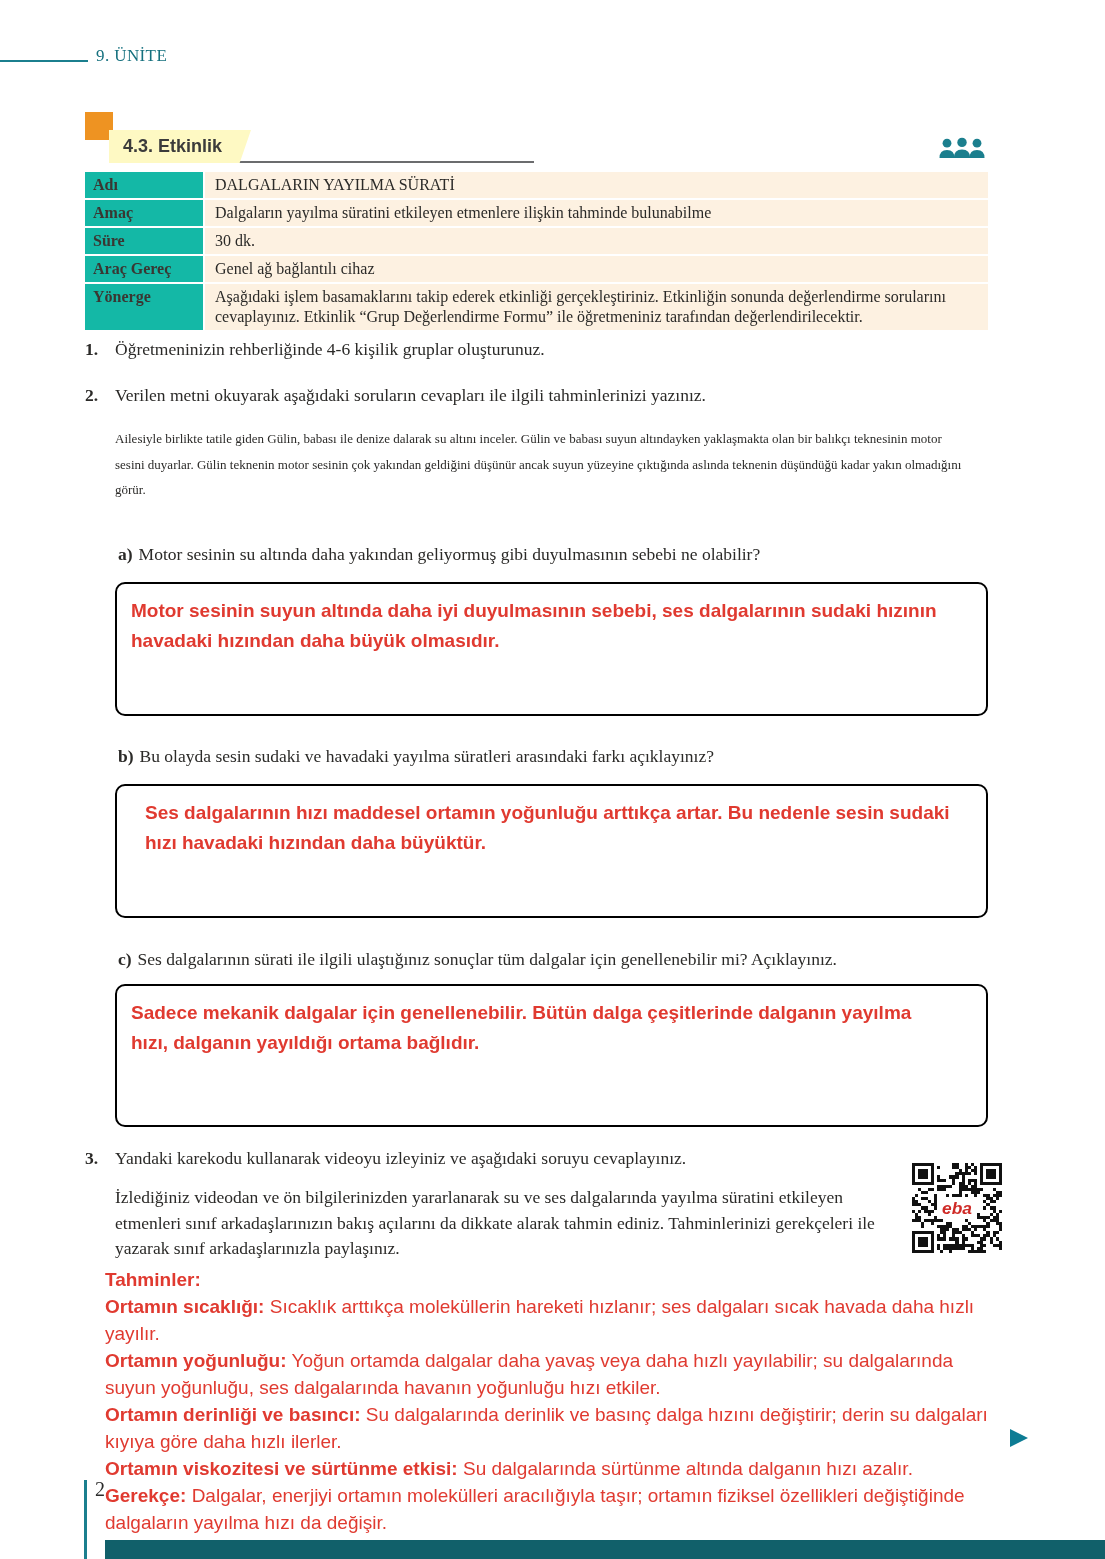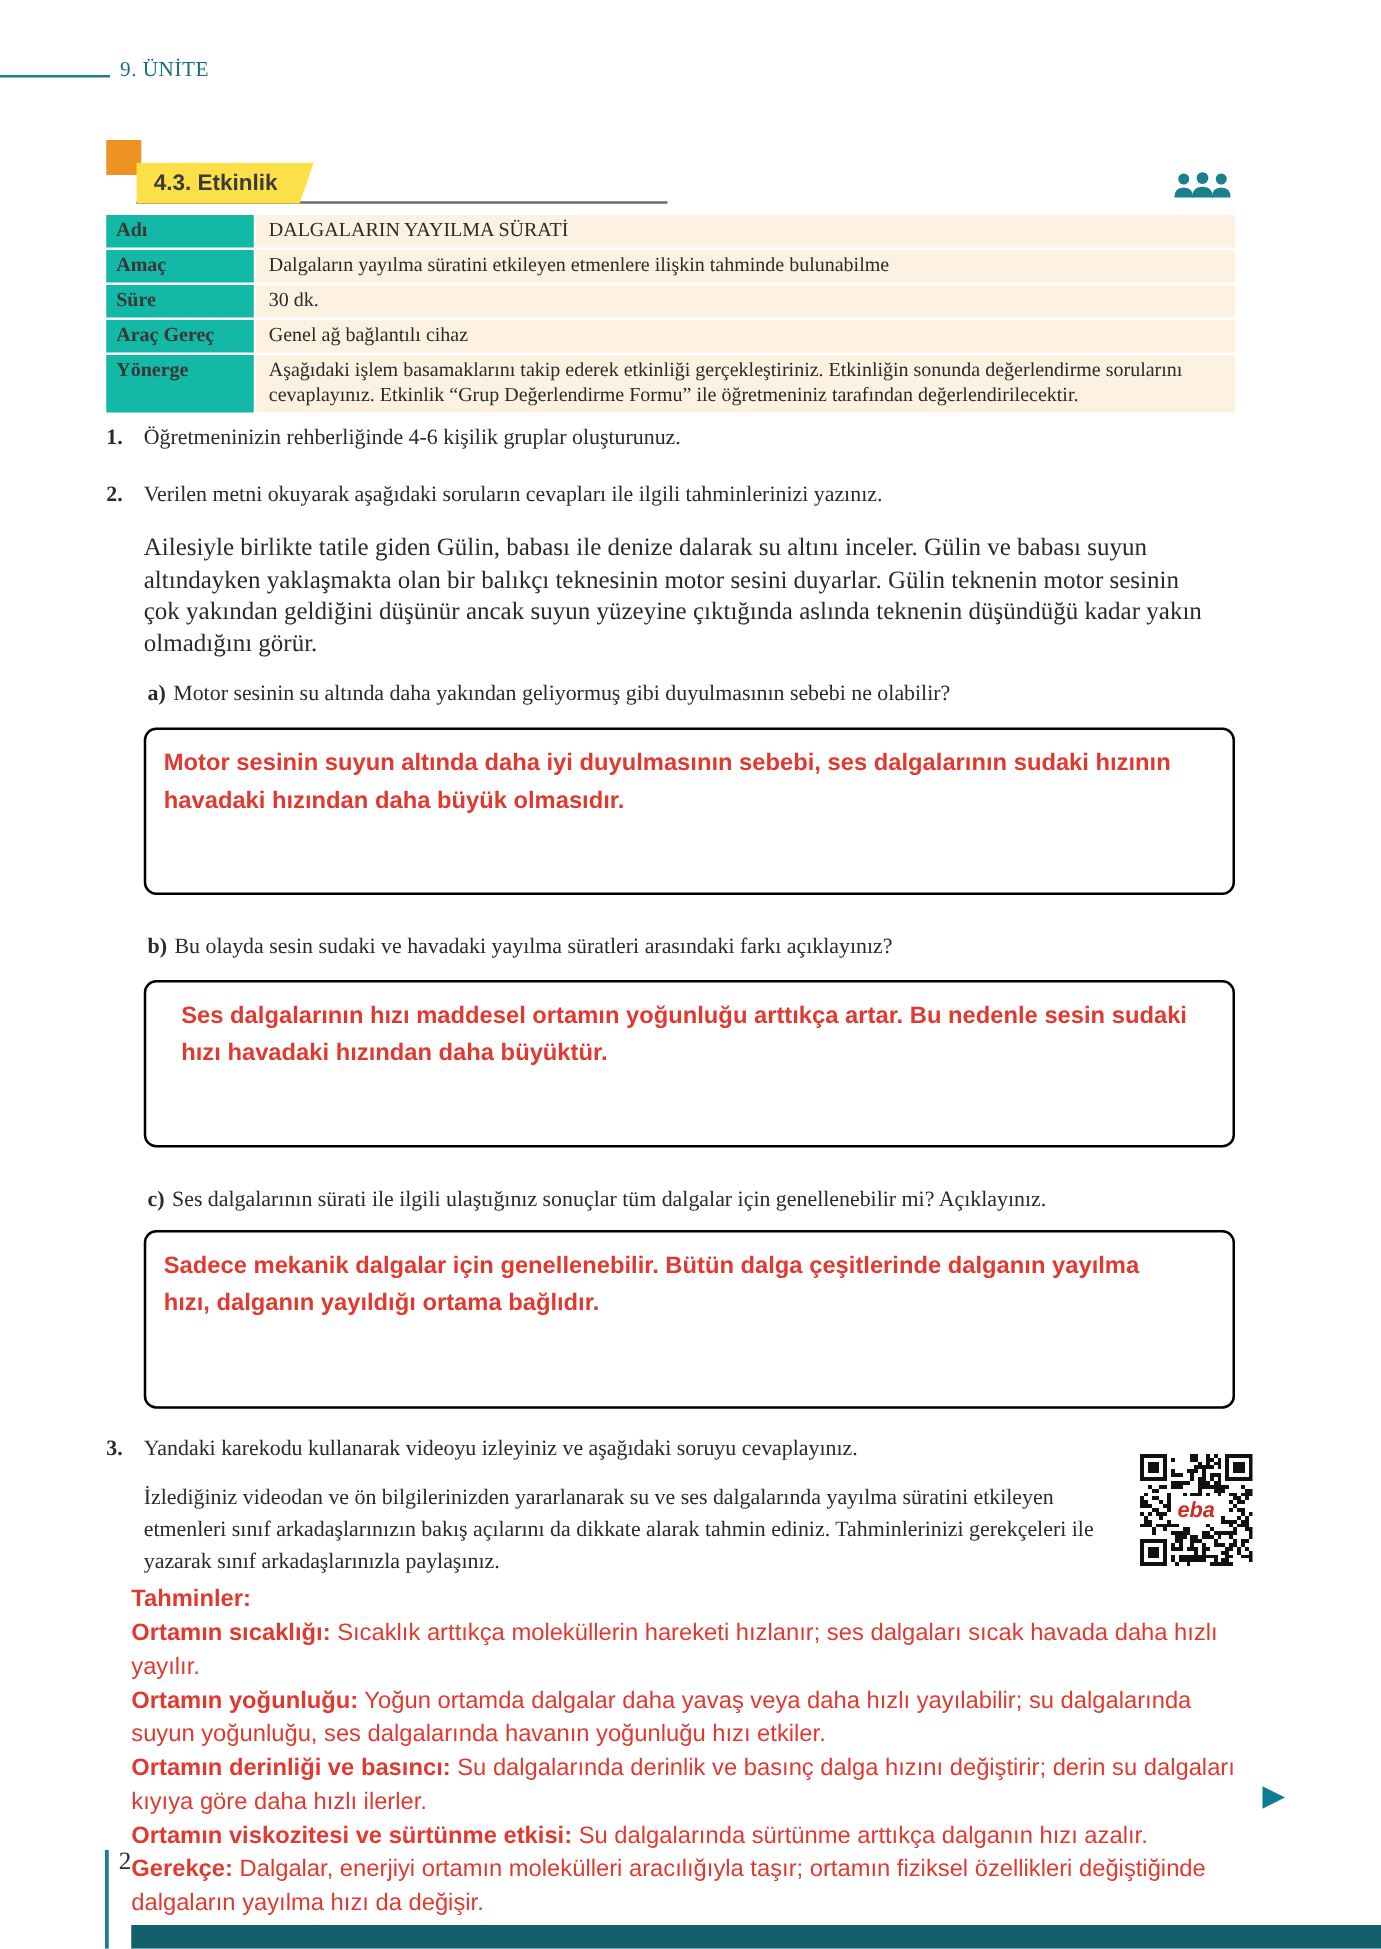--- a/index.html
+++ b/index.html
@@ -14,21 +14,21 @@
   .abs { position:absolute; }
 
   
   .unit-line { left:0; top:60px; width:88px; height:2px; background:#1b7f8e; }
   .unit-title { left:96px; top:46px; font-size:17px; color:#15707e; letter-spacing:.4px; }
 
   
   .act-square { left:85px; top:112px; width:28px; height:28px; background:#ee9322; }
   .act-header {
     left:109px; top:130px; width:142px; height:33px;
-    background:#fde047; display:flex; align-items:center; padding-left:14px;
+    background:#fef9c3; display:flex; align-items:center; padding-left:14px;
     font-family:"Liberation Sans", sans-serif; font-weight:bold; font-size:18px; color:#3b3b3b;
     clip-path:polygon(0 0,100% 0,92% 100%,0 100%);
     z-index:2;
   }
   .act-underline { left:109px; top:161px; width:425px; height:2px; background:#6b6c6e; }
   .group-icon { left:938px; top:136px; width:48px; height:26px; }
 
   
   .meta-table { left:85px; top:172px; width:903px; }
   .meta-row { display:flex; margin-bottom:2px; }
@@ -41,21 +41,21 @@
     padding:3px 10px; font-size:16px; line-height:20px; white-space:pre-wrap;
   }
 
   
   .step { display:flex; font-size:17.5px; line-height:24px; width:905px; left:85px; }
   .step-num { width:30px; flex:0 0 30px; font-weight:bold; }
   .step-1 { top:337px; }
   .step-2 { top:383px; }
   .step-3 { top:1146px; }
 
-  .passage { left:115px; top:426px; width:858px; font-size:20px; line-height:25.5px; white-space:pre-wrap; }
+  .passage { left:115px; top:426px; width:858px; font-size:13px; line-height:25.5px; white-space:pre-wrap; }
 
   .question { left:118px; width:870px; font-size:17.5px; line-height:24px; }
   .q-a { top:542px; } .q-b { top:744px; } .q-c { top:947px; }
   .q-label { font-weight:bold; margin-right:6px; }
 
   .answer-box {
     left:115px; width:873px;
     border:2px solid #000000; border-radius:10px; background:#ffffff;
     padding:12px 14px; overflow:hidden;
   }
@@ -454,21 +454,21 @@
   <div class="pred-item">
     <span class="pred-label">Ortamın yoğunluğu:</span>
     <span class="pred-text">Yoğun ortamda dalgalar daha yavaş veya daha hızlı yayılabilir; su dalgalarında suyun yoğunluğu, ses dalgalarında havanın yoğunluğu hızı etkiler.</span>
   </div>
   <div class="pred-item">
     <span class="pred-label">Ortamın derinliği ve basıncı:</span>
     <span class="pred-text">Su dalgalarında derinlik ve basınç dalga hızını değiştirir; derin su dalgaları kıyıya göre daha hızlı ilerler.</span>
   </div>
   <div class="pred-item">
     <span class="pred-label">Ortamın viskozitesi ve sürtünme etkisi:</span>
-    <span class="pred-text">Su dalgalarında sürtünme arttıkça dalganın hızı azalır.</span>
+    <span class="pred-text">Su dalgalarında sürtünme altında dalganın hızı azalır.</span>
   </div>
   <div class="pred-item">
     <span class="pred-label">Gerekçe:</span>
     <span class="pred-text">Dalgalar, enerjiyi ortamın molekülleri aracılığıyla taşır; ortamın fiziksel özellikleri değiştiğinde dalgaların yayılma hızı da değişir.</span>
   </div>
 </div>
 
 <div class="abs play-icon">
   <svg viewBox="0 0 22 22" width="22" height="22">
     <polygon points="2,2 20,11 2,20" fill="#0d7c94"></polygon>

